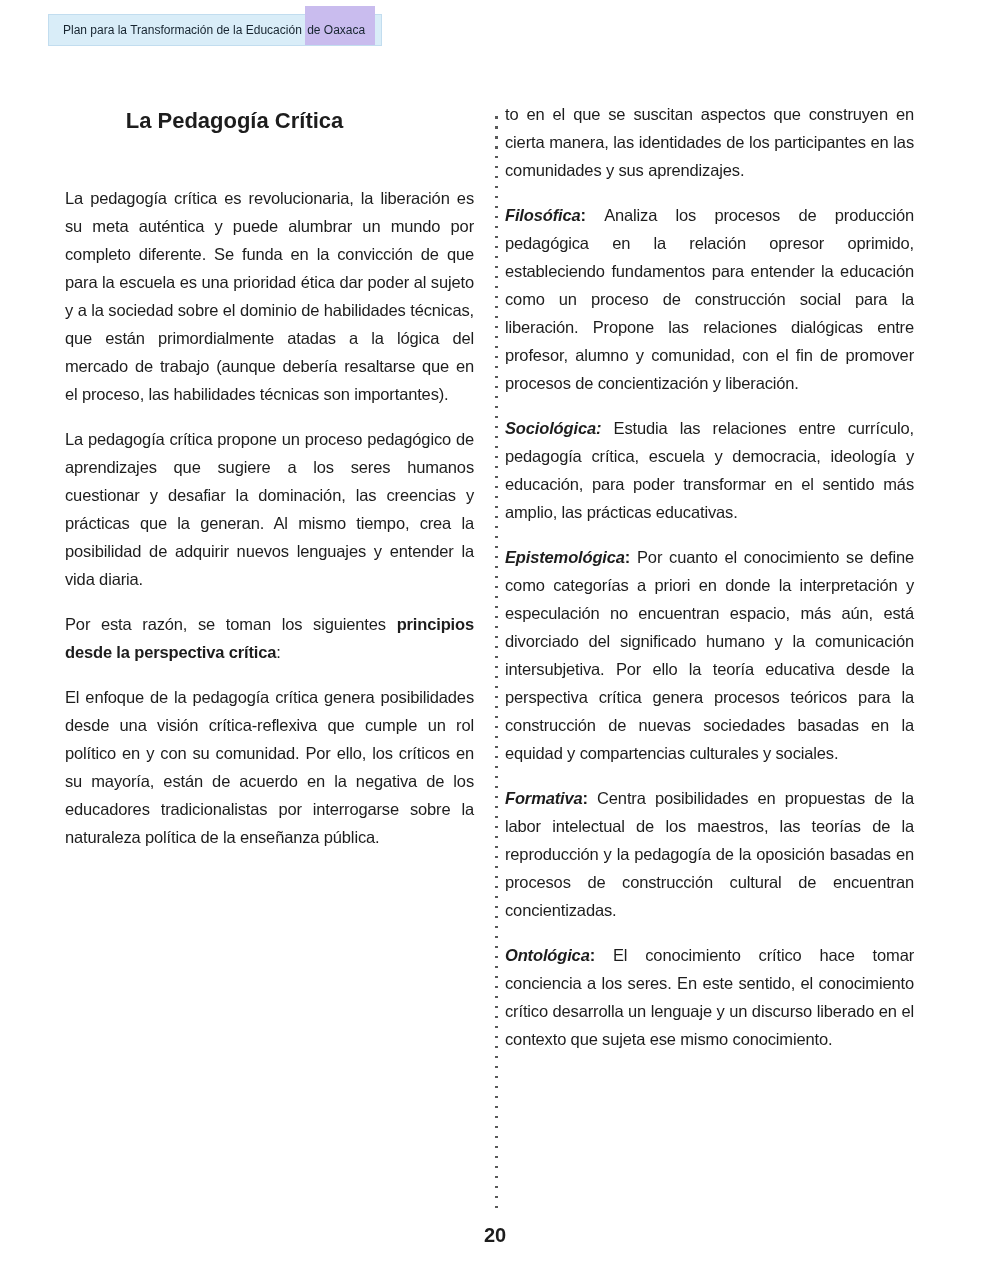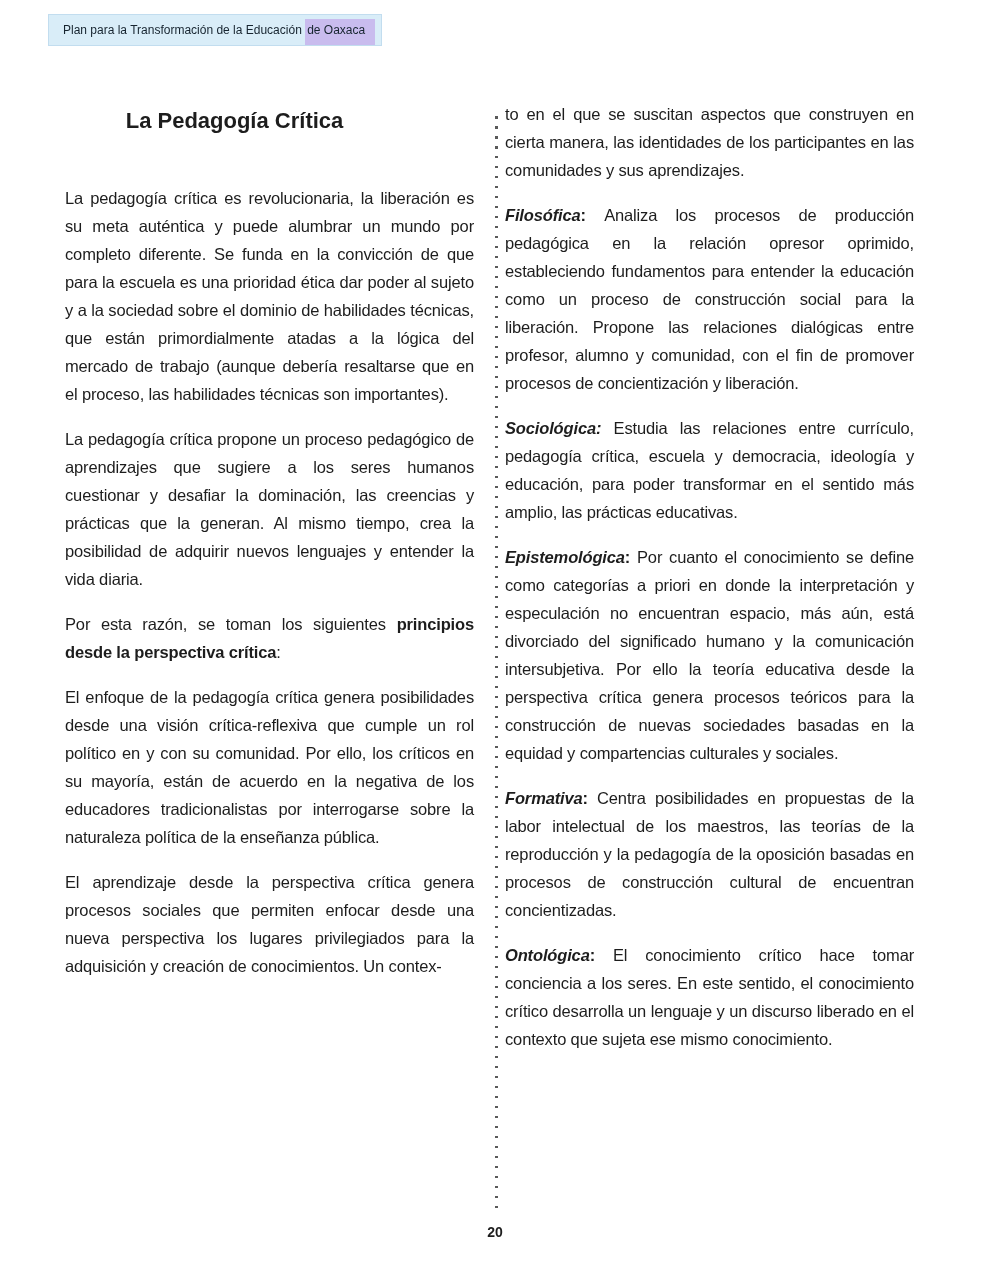--- a/index.html
+++ b/index.html
@@ -24,21 +24,21 @@
     position:absolute;left:48px;top:14px;
     background:var(--badge-bg);
     border:1px solid var(--badge-border);
     padding:8px 6px 8px 14px;
     font-size:12px;line-height:14px;
     color:var(--badge-text);
     white-space:nowrap;
   }
   .header-badge .hl{
     background:var(--badge-hl);
-    padding:4px 10px 8px 2px;
+    padding:17px 10px 8px 2px;
   }
   .col{
     position:absolute;top:100px;width:409px;
     font-size:16.5px;line-height:28px;letter-spacing:-0.15px;
     text-align:justify;
   }
   .col-left{left:65px;}
   .col-right{left:505px;}
   .doc-title{
     font-weight:bold;
@@ -57,38 +57,37 @@
     width:2.5px;height:1092px;
     background-image:repeating-linear-gradient(
       to bottom,
       var(--dots) 0px, var(--dots) 2.5px,
       transparent 2.5px, transparent 10px
     );
   }
   .page-number{
     position:absolute;left:0;top:1224px;width:990px;
     text-align:center;
-    font-weight:bold;font-size:14px;
+    font-weight:bold;font-size:20px;
   }
 </style>
 </head>
 <body>
 
 <div class="page">
 
   <div class="header-badge"><span>Plan para la Transformación de la Educación </span><span class="hl">de Oaxaca</span></div>
 
   <div class="col col-left">
     <h1 class="doc-title">La Pedagogía Crítica</h1>
     <div>
         <p class="para"><span>La pedagogía crítica es revolucionaria, la liberación es su meta auténtica y puede alumbrar un mundo por completo diferente. Se funda en la convicción de que para la escuela es una prioridad ética dar poder al sujeto y a la sociedad sobre el dominio de habilidades técnicas, que están primordialmente atadas a la lógica del mercado de trabajo (aunque debería resaltarse que en el proceso, las habilidades técnicas son importantes).</span></p>
         <p class="para"><span>La pedagogía crítica propone un proceso pedagógico de aprendizajes que sugiere a los seres humanos cuestionar y desafiar la dominación, las creencias y prácticas que la generan. Al mismo tiempo, crea la posibilidad de adquirir nuevos lenguajes y entender la vida diaria.</span></p>
         <p class="para"><span>Por esta razón, se toman los siguientes </span><span class="b">principios desde la perspectiva crítica</span><span>:</span></p>
         <p class="para"><span>El enfoque de la pedagogía crítica genera posibilidades desde una visión crítica-reflexiva que cumple un rol político en y con su comunidad. Por ello, los críticos en su mayoría, están de acuerdo en la negativa de los educadores tradicionalistas por interrogarse sobre la naturaleza política de la enseñanza pública.</span></p>
-        <p class="para"><span>El aprendizaje desde la perspectiva crítica genera procesos sociales que permiten enfocar desde una nueva perspectiva los lugares privilegiados para la adquisición y creación de conocimientos. Un contex-</span></p>
       </div>
   </div>
 
   <div class="divider"></div>
 
   <div class="col col-right">
     <div>
         <p class="para"><span>to en el que se suscitan aspectos que construyen en cierta manera, las identidades de los participantes en las comunidades y sus aprendizajes.</span></p>
         <p class="para"><span class="bi">Filosófica</span><span class="b">: </span><span>Analiza los procesos de producción pedagógica en la relación opresor oprimido, estableciendo fundamentos para entender la educación como un proceso de construcción social para la liberación. Propone las relaciones dialógicas entre profesor, alumno y comunidad, con el fin de promover procesos de concientización y liberación.</span></p>
         <p class="para"><span class="bi">Sociológica:</span><span> Estudia las relaciones entre currículo, pedagogía crítica, escuela y democracia, ideología y educación, para poder transformar en el sentido más amplio, las prácticas educativas.</span></p>

